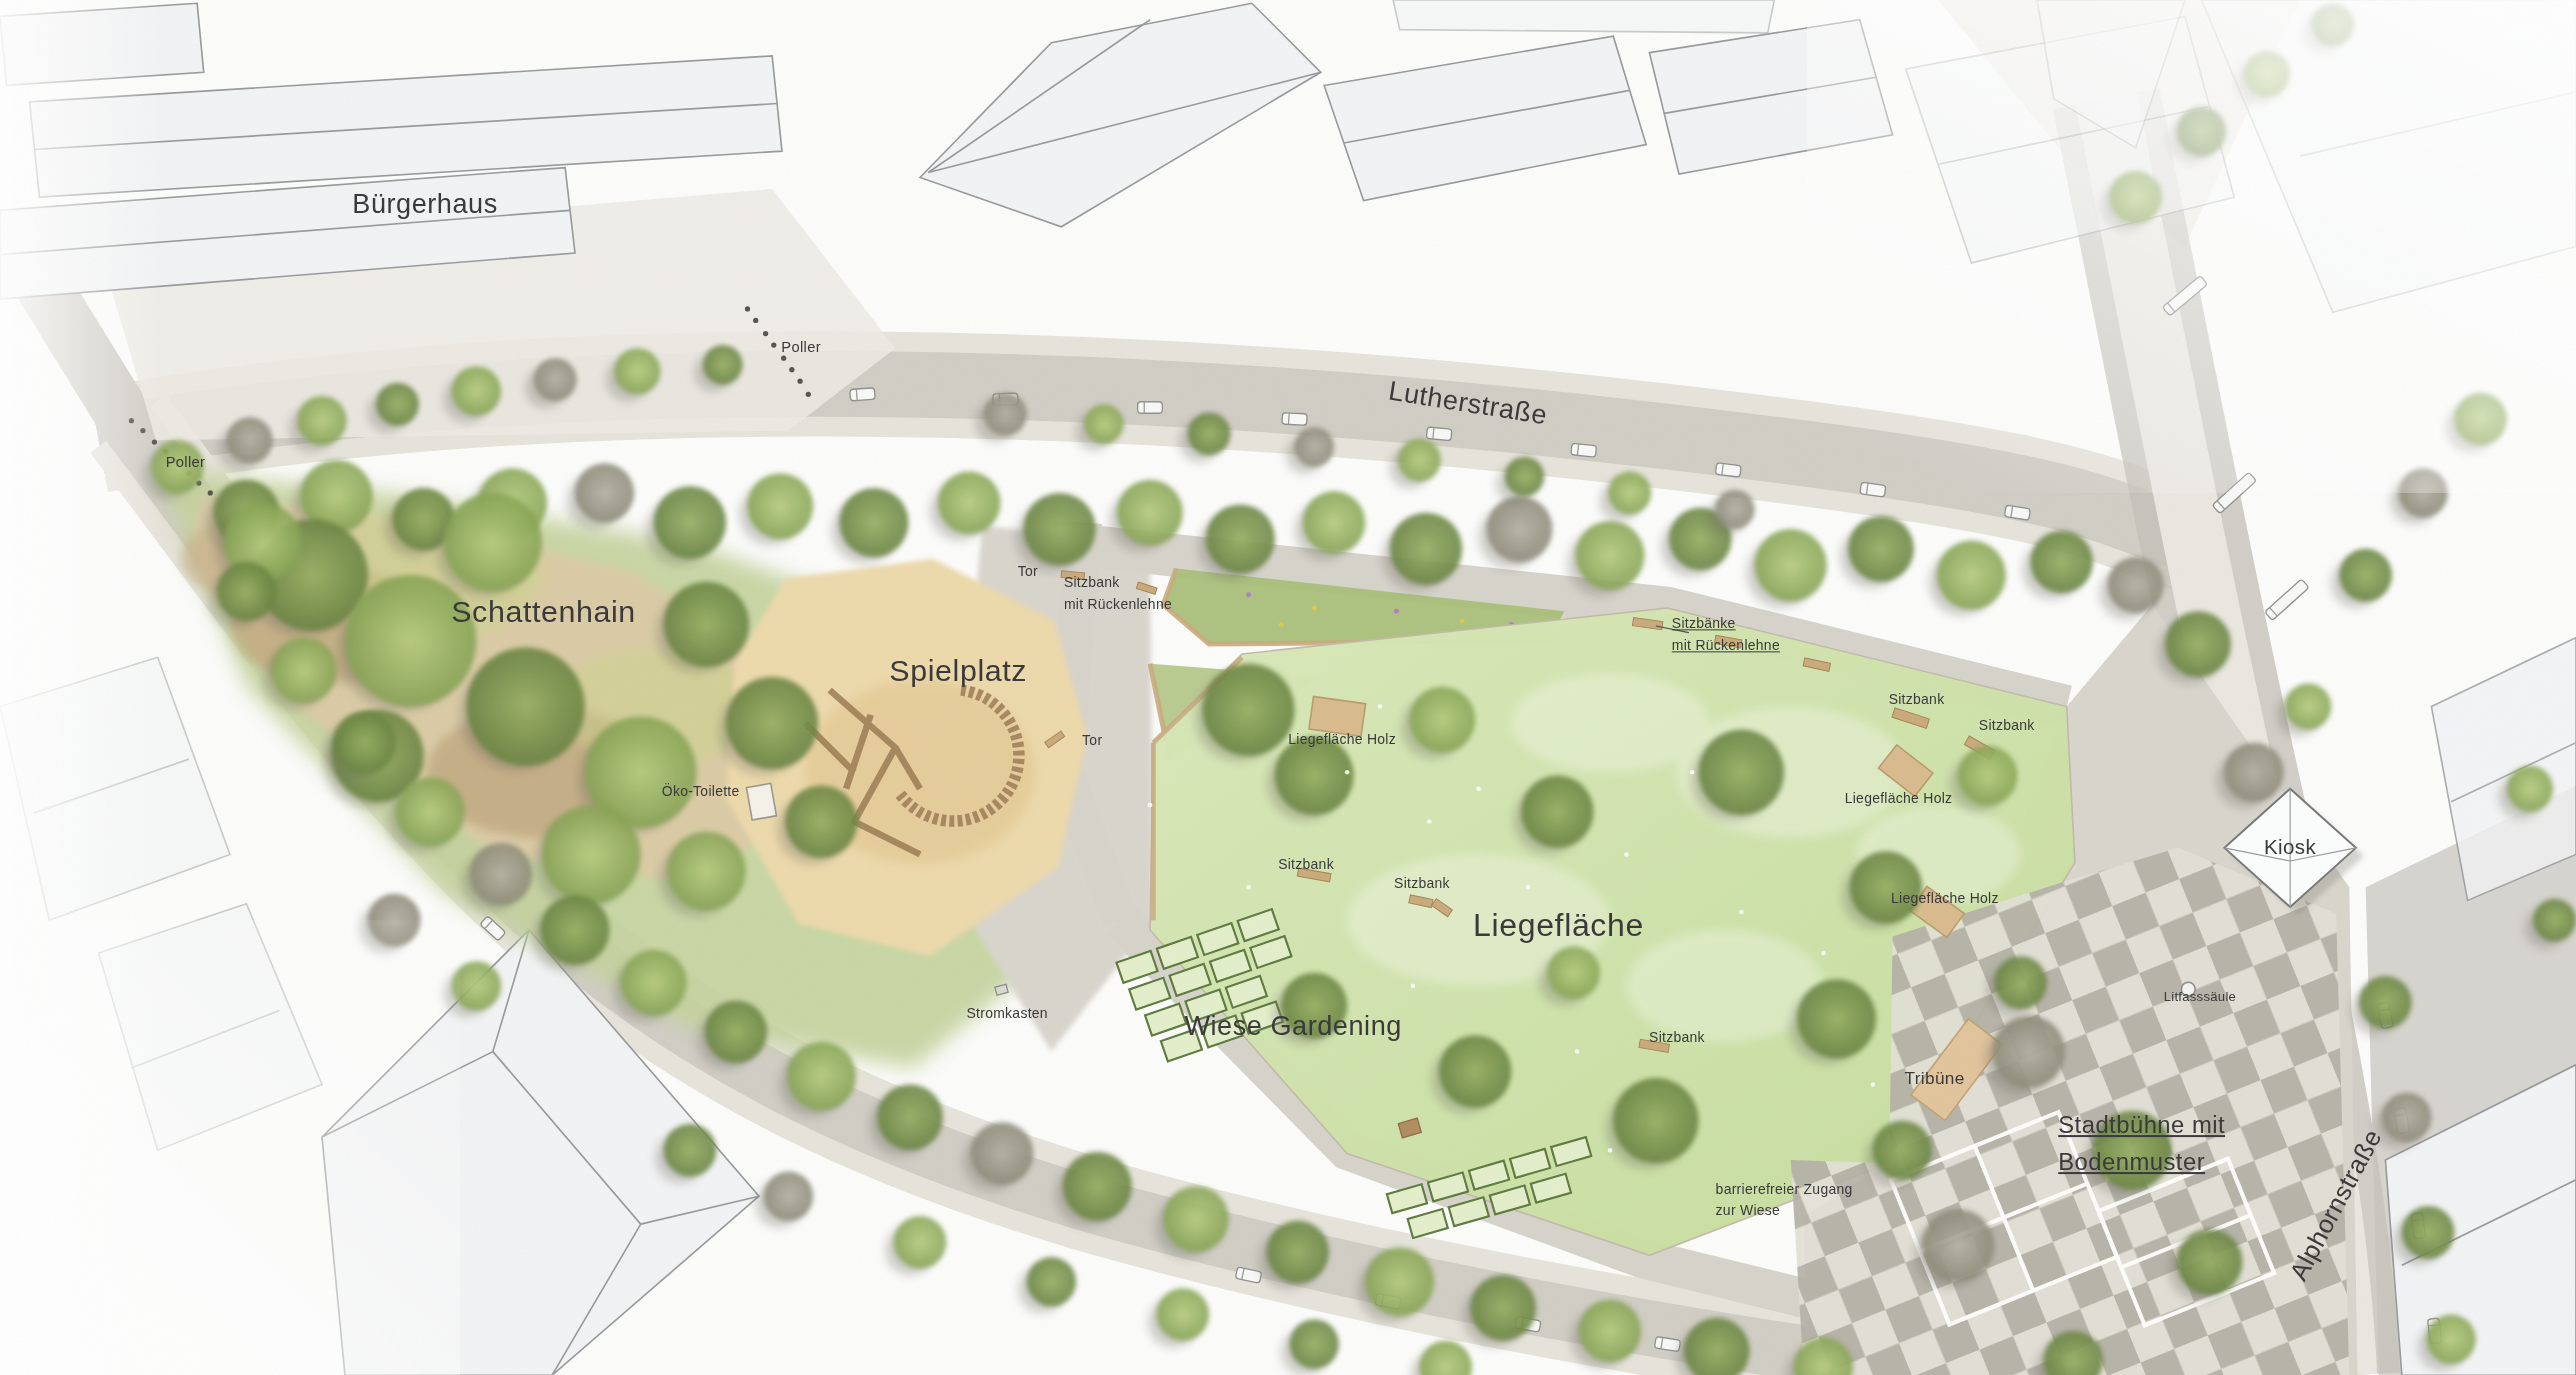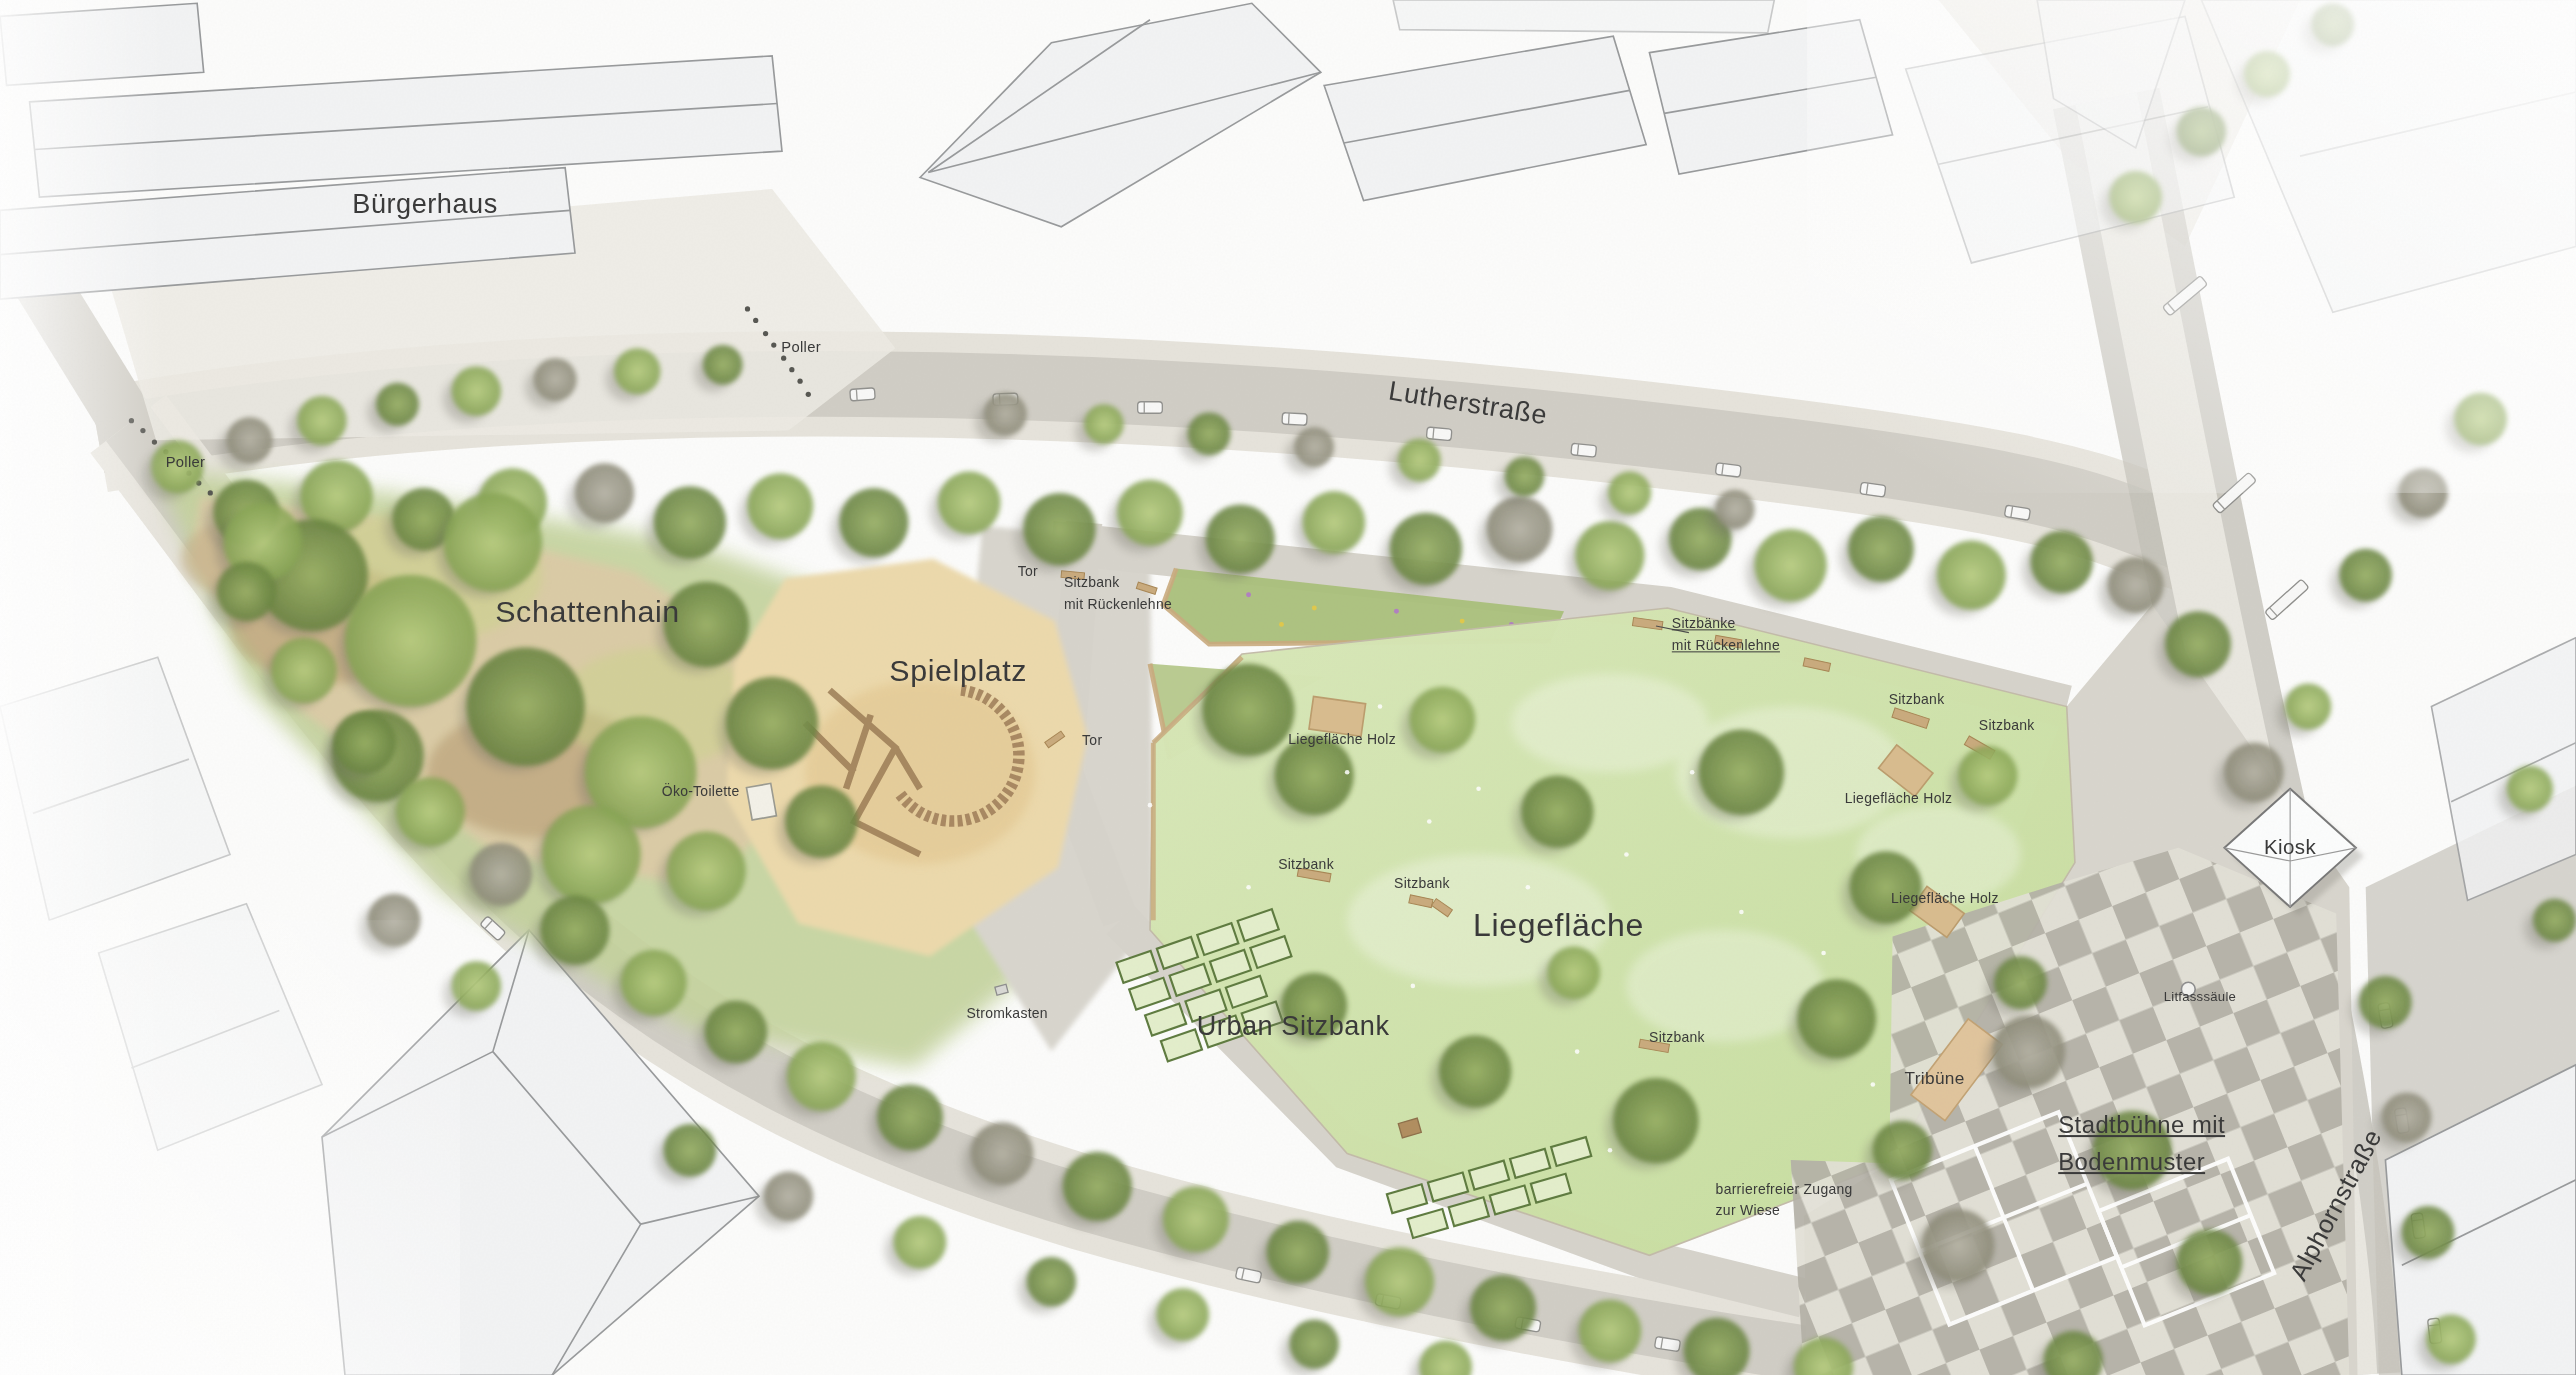--- a/index.html
+++ b/index.html
@@ -602,38 +602,38 @@
     <rect x="0" y="560" width="280" height="277" fill="url(#fadeBL)"></rect>
   </g>
   <rect x="0" y="0" width="1568" height="837" filter="url(#grain)"></rect>
 </svg>
 
 <div id="labels">
       <div class="lbl" style="left: 16.5%; top: 14.8%; font-size: 1.0523vw; transform: translate(-50%, -50%);">Bürgerhaus</div>
       <div class="lbl" style="left: 31.1%; top: 25.2%; font-size: 0.57398vw; transform: translate(-50%, -50%);">Poller</div>
       <div class="lbl" style="left: 7.2%; top: 33.6%; font-size: 0.57398vw; transform: translate(-50%, -50%);">Poller</div>
       <div class="lbl" style="left: 57%; top: 29.3%; font-size: 1.0523vw; transform: translate(-50%, -50%) rotate(9deg);">Lutherstraße</div>
-      <div class="lbl" style="left: 21.1%; top: 44.5%; font-size: 1.17985vw; transform: translate(-50%, -50%); margin-left: 44px;">Schattenhain</div>
+      <div class="lbl" style="left: 21.1%; top: 44.5%; font-size: 1.17985vw; transform: translate(-50%, -50%);">Schattenhain</div>
       <div class="lbl" style="left: 27.2%; top: 57.6%; font-size: 0.542092vw; transform: translate(-50%, -50%);">Öko-Toilette</div>
       <div class="lbl" style="left: 37.2%; top: 48.8%; font-size: 1.17985vw; transform: translate(-50%, -50%);">Spielplatz</div>
       <div class="lbl" style="left: 39.9%; top: 41.6%; font-size: 0.542092vw; transform: translate(-50%, -50%);">Tor</div>
       <div class="lbl left" style="left: 41.3%; top: 43.2%; font-size: 0.542092vw; transform: translate(0px, -50%);">Sitzbank
 mit Rückenlehne</div>
       <div class="lbl" style="left: 42.4%; top: 53.9%; font-size: 0.542092vw; transform: translate(-50%, -50%);">Tor</div>
       <div class="lbl left" style="left: 64.9%; top: 46.2%; font-size: 0.542092vw; transform: translate(0px, -50%); text-decoration: underline;">Sitzbänke
 mit Rückenlehne</div>
       <div class="lbl" style="left: 74.4%; top: 50.9%; font-size: 0.542092vw; transform: translate(-50%, -50%);">Sitzbank</div>
       <div class="lbl" style="left: 77.9%; top: 52.8%; font-size: 0.542092vw; transform: translate(-50%, -50%);">Sitzbank</div>
       <div class="lbl" style="left: 73.7%; top: 58.1%; font-size: 0.542092vw; transform: translate(-50%, -50%);">Liegefläche Holz</div>
       <div class="lbl" style="left: 75.5%; top: 65.4%; font-size: 0.542092vw; transform: translate(-50%, -50%);">Liegefläche Holz</div>
       <div class="lbl" style="left: 52.1%; top: 53.8%; font-size: 0.542092vw; transform: translate(-50%, -50%);">Liegefläche Holz</div>
       <div class="lbl" style="left: 50.7%; top: 62.9%; font-size: 0.542092vw; transform: translate(-50%, -50%);">Sitzbank</div>
       <div class="lbl" style="left: 55.2%; top: 64.3%; font-size: 0.542092vw; transform: translate(-50%, -50%);">Sitzbank</div>
       <div class="lbl" style="left: 60.5%; top: 67.3%; font-size: 1.24362vw; transform: translate(-50%, -50%);">Liegefläche</div>
-      <div class="lbl" style="left: 50.2%; top: 74.6%; font-size: 1.0523vw; transform: translate(-50%, -50%);">Urban Sitzbank</div>
+      <div class="lbl" style="left: 50.2%; top: 74.6%; font-size: 1.0523vw; transform: translate(-50%, -50%);">Wiese Gardening</div>
       <div class="lbl" style="left: 39.1%; top: 73.7%; font-size: 0.542092vw; transform: translate(-50%, -50%);">Stromkasten</div>
       <div class="lbl" style="left: 65.1%; top: 75.5%; font-size: 0.542092vw; transform: translate(-50%, -50%);">Sitzbank</div>
       <div class="lbl" style="left: 75.1%; top: 78.4%; font-size: 0.669643vw; transform: translate(-50%, -50%);">Tribüne</div>
       <div class="lbl left" style="left: 66.6%; top: 87.3%; font-size: 0.542092vw; transform: translate(0px, -50%);">barrierefreier Zugang
 zur Wiese</div>
       <div class="lbl left" style="left: 79.9%; top: 83.2%; font-size: 0.924745vw; transform: translate(0px, -50%); text-decoration: underline;">Stadtbühne mit
 Bodenmuster</div>
       <div class="lbl" style="left: 90.7%; top: 87.6%; font-size: 0.98852vw; transform: translate(-50%, -50%) rotate(-62deg);">Alphornstraße</div>
       <div class="lbl" style="left: 88.9%; top: 61.6%; font-size: 0.797194vw; transform: translate(-50%, -50%);">Kiosk</div>
       <div class="lbl" style="left: 85.4%; top: 72.5%; font-size: 0.510204vw; transform: translate(-50%, -50%);">Litfasssäule</div>

